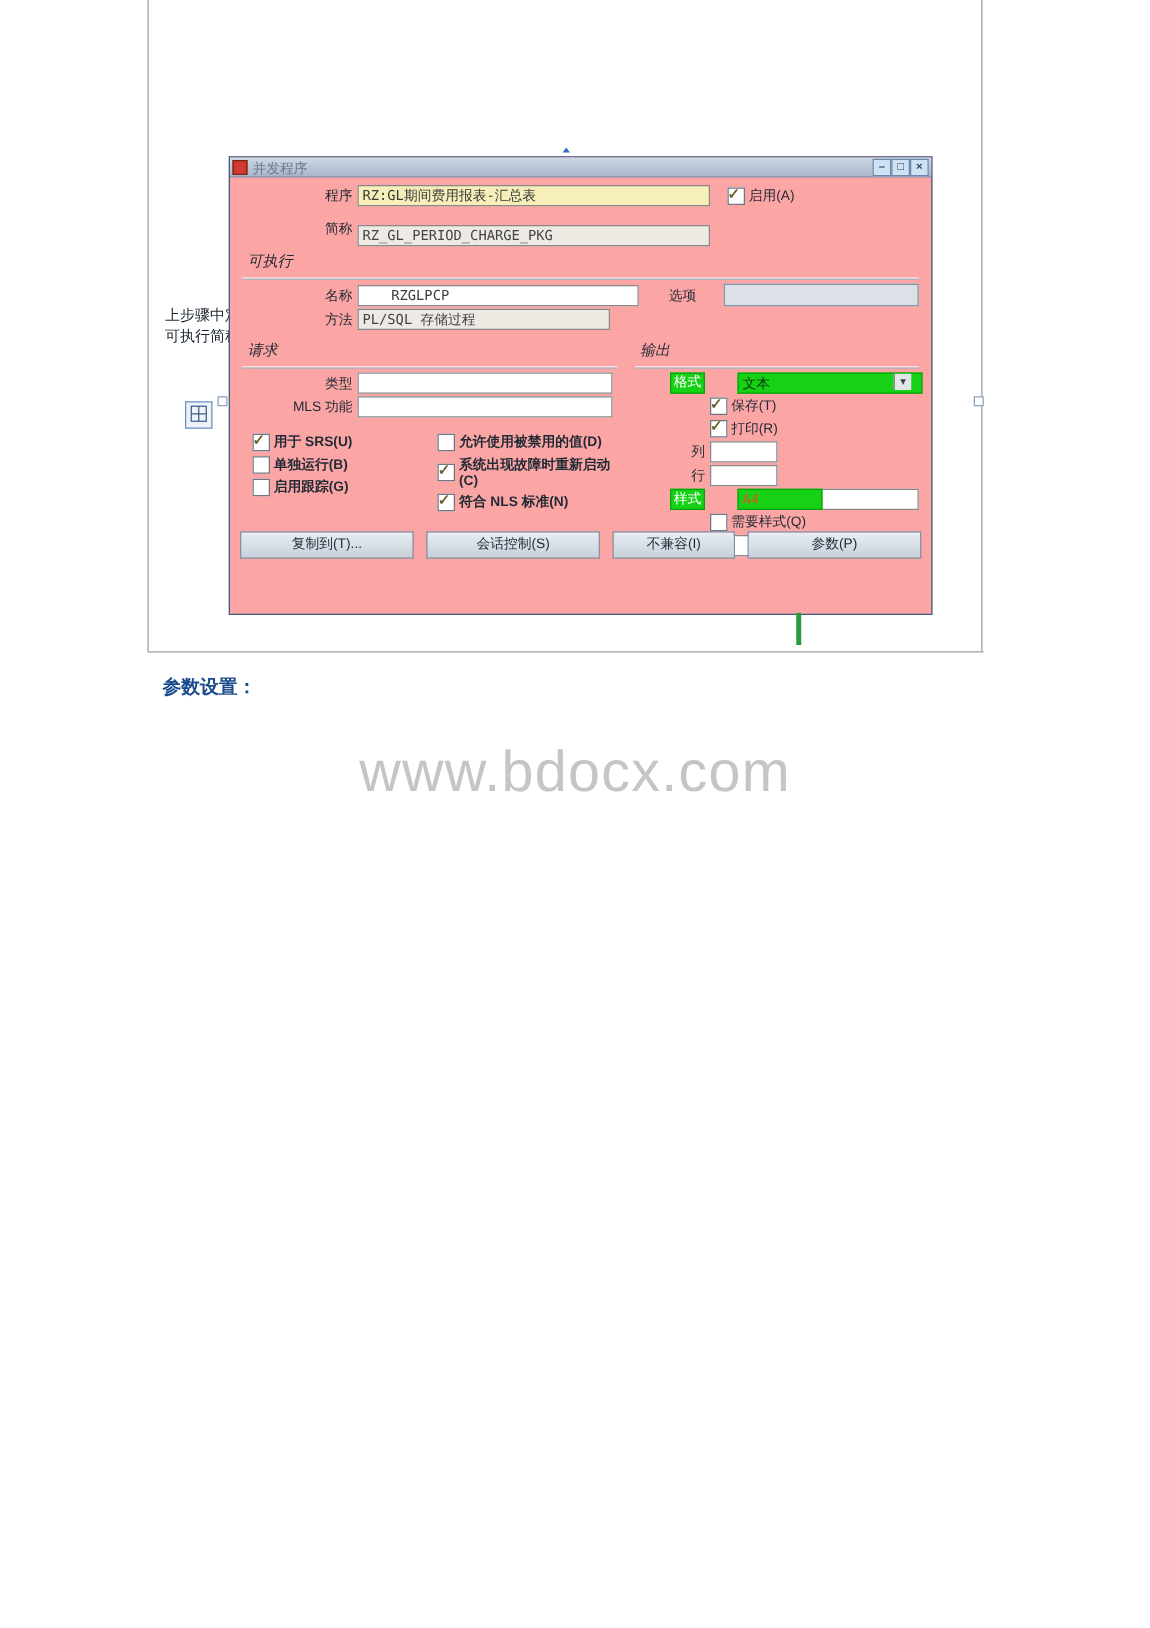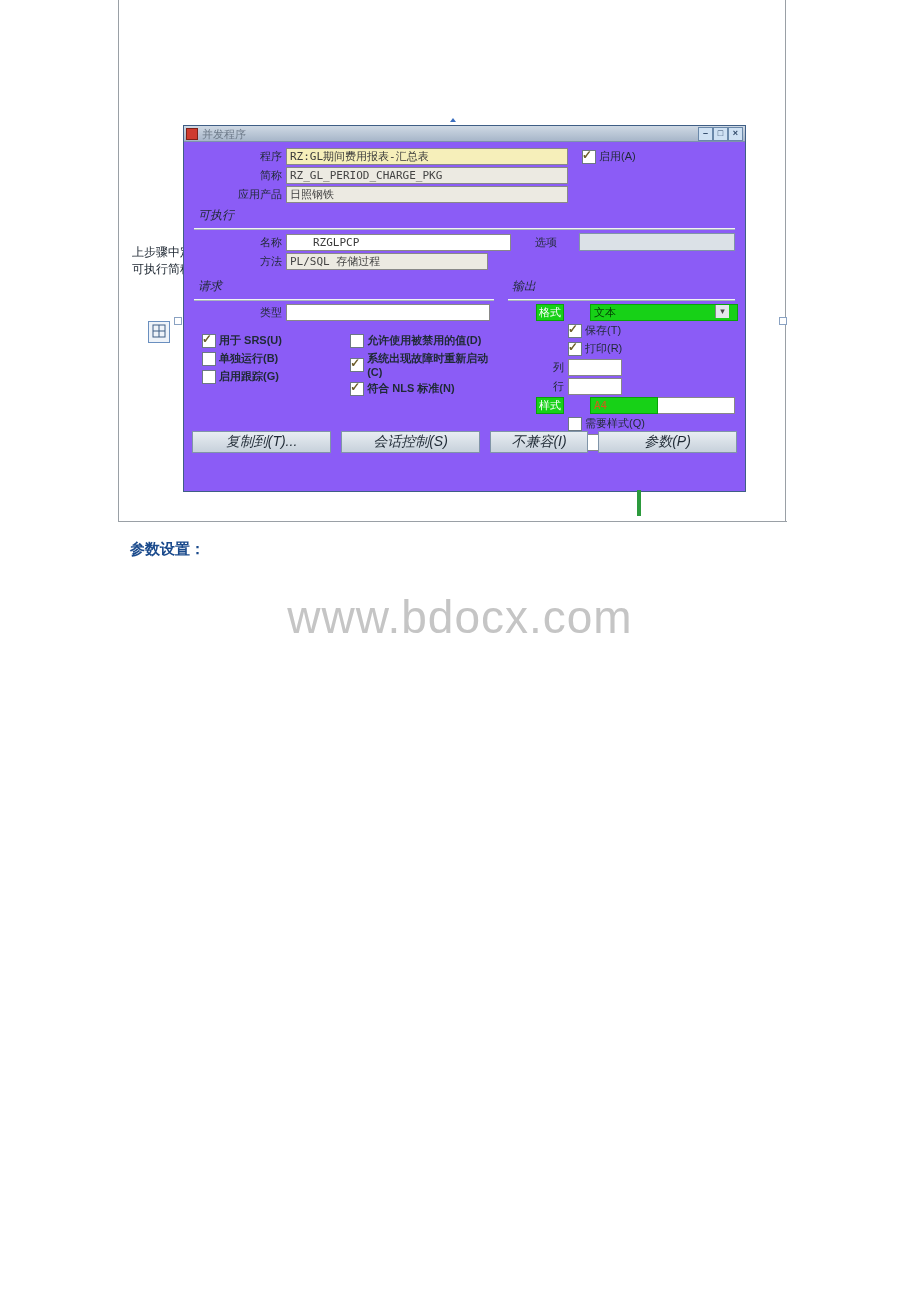--- a/index.html
+++ b/index.html
@@ -5,21 +5,21 @@
   html,body{margin:0;padding:0;background:#fff;}
   body{font-family:"Microsoft YaHei",SimSun,Arial,sans-serif;width:920px;height:1302px;position:relative;}
   .page{width:920px;height:1302px;position:relative;overflow:hidden;}
   .page-border-left{position:absolute;left:118px;top:0;width:0;height:521px;border-left:1px solid #9aa0a6;}
   .page-border-right{position:absolute;left:785px;top:0;width:0;height:521px;border-right:1px solid #9aa0a6;}
   .page-border-bottom{position:absolute;left:118px;top:521px;width:669px;height:0;border-bottom:1px solid #9aa0a6;}
   .word-marker{position:absolute;left:148px;top:321px;width:20px;height:20px;border:1px solid #6a8fbf;background:#eef3f9;font-size:11px;line-height:18px;text-align:center;color:#3f4c5f;}
   .word-marker svg{display:block;margin:auto;}
   .tiny-sq{position:absolute;width:6px;height:6px;border:1px solid #8aa2c2;background:#fff;}
   
-  .win{position:absolute;left:183px;top:125px;width:561px;height:365px;background:#8b5cf6;border:1px solid #3f5e85;font-size:11px;color:#1f2a35;}
+  .win{position:absolute;left:183px;top:125px;width:561px;height:365px;background:#fca5a5;border:1px solid #3f5e85;font-size:11px;color:#1f2a35;}
   .titlebar{height:15px;background:linear-gradient(#cfd9e4,#a7b6c9);border-bottom:1px solid #7d93ad;position:relative;}
   .titlebar .oracle{position:absolute;left:2px;top:2px;width:10px;height:10px;background:#cf3b2f;border:1px solid #7d2118;}
   .titlebar .title{position:absolute;left:18px;top:1px;font-size:11px;color:#6d7a89;}
   .tb-btns{position:absolute;right:2px;top:1px;display:flex;gap:0;}
   .tb-btn{width:13px;height:12px;background:#cfe1f3;border:1px solid #6a88a9;font-size:9px;line-height:10px;text-align:center;color:#2d4666;font-weight:bold;}
   .content{position:relative;padding:6px 10px 8px 10px;}
   .row{display:flex;align-items:center;margin-bottom:2px;}
   .lbl{width:88px;text-align:right;font-size:11px;color:#1f2a35;padding-right:4px;}
   .inp{height:15px;background:#fff;border:1px solid #888;font-size:11px;padding:0 3px;line-height:15px;color:#3a3a3a;font-family:"SimSun",monospace;}
   .inp.yellow{background:#f6efba;}
@@ -29,21 +29,21 @@
   .section{font-size:12px;color:#1f2a35;padding:2px 0 2px 4px;font-style:italic;}
   .sep{height:0;border-top:1px solid #f1f3f5;border-bottom:1px solid #a9b4bf;margin:2px 0 3px 0;}
   .two-col{display:flex;gap:14px;}
   .colL{width:310px;}
   .colR{flex:1;}
   .dd{position:relative;}
   .dd .arrow{position:absolute;right:1px;top:1px;width:13px;height:13px;background:#e3e7eb;border-left:1px solid #888;font-size:9px;text-align:center;line-height:13px;color:#444;}
   .hl-green-label{background:#17d117;color:#fff;padding:0 2px;border:1px solid #0aa20a;display:inline-block;height:15px;line-height:15px;}
   .hl-green-field{position:relative;margin-left:22px;}
   .hl-green-field .inp{background:#17d117;border-color:#0aa20a;}
-  .btn{height:20px;background:#dbe1e7;border:1px solid #8094a8;font-size:14px;color:#1f2a35;text-align:center;line-height:18px;cursor:default;font-style:italic;}
+  .btn{height:20px;background:#dbe1e7;border:1px solid #8094a8;font-size:11px;color:#1f2a35;text-align:center;line-height:18px;cursor:default;}
   .btn.gradient{background:linear-gradient(#e8edf2,#c7d1db);}
   .btnrow{position:absolute;left:8px;right:8px;bottom:8px;display:flex;gap:10px;}
   .btnrow .btn{flex:1;}
   .annot{position:absolute;font-size:12px;color:#1c2530;}
   .arrow-green{position:absolute;}
   .watermark{position:absolute;left:0;right:0;top:590px;text-align:center;font-size:46px;color:#c5c5c5;font-family:Arial,Helvetica,sans-serif;letter-spacing:1px;}
   .param-title{position:absolute;left:130px;top:540px;font-size:15px;font-weight:bold;color:#1a4a8c;}
   .chk-line{display:flex;align-items:center;margin-bottom:3px;}
   .chk-text{font-size:11px;color:#1f2a35;}
   .center-mark{position:absolute;width:0;height:0;border-left:3px solid transparent;border-right:3px solid transparent;border-bottom:4px solid #3b6fbf;}
@@ -90,25 +90,21 @@
 
     <div class="row">
       <div class="lbl">程序</div>
       <input class="inp yellow" style="width: 274px;" value="RZ:GL期间费用报表-汇总表">
       <div style="width:14px"></div>
       <span class="chk checked"></span>
       <span class="chk-text">启用(A)</span>
     </div>
     <div class="row">
       <div class="lbl">简称</div>
-      <input class="inp readonly" style="width: 274px;" value="RZ_GL_PERIOD_CHARGE_PKG">
-    </div>
-    <div class="row">
-      <div class="lbl">应用产品</div>
-      <input class="inp readonly" style="width: 274px;" value="日照钢铁">
+      <input class="inp readonly" style="width: 274px; margin-top: 13px;" value="RZ_GL_PERIOD_CHARGE_PKG">
     </div>
 
     <div class="section">可执行</div>
     <div class="sep"></div>
     <div class="row">
       <div class="lbl">名称</div>
       <input class="inp" style="width: 194px; padding-left: 26px;" value="RZGLPCP">
       <div style="flex:1"></div>
       <div style="width:40px;text-align:left;padding-right:4px">选项</div>
       <div class="btn" style="width:154px;height:16px;line-height:14px;"></div>
@@ -123,20 +119,24 @@
     <div class="two-col">
 
       <div class="colL">
         <div class="section">请求</div>
         <div class="sep"></div>
         <div class="row">
               <div class="lbl">类型</div>
           <div class="dd" style="width:196px">
             <input class="inp" style="width: 100%;" value="">
           </div>
+        </div>
+        <div class="row">
+              <div class="lbl">MLS 功能</div>
+          <input class="inp" style="width: 196px;" value="">
         </div>
 
         <div style="height:10px"></div>
         <div style="display:flex;gap:30px;padding-left:8px;font-weight:bold;">
           <div style="width:126px">
             <div class="chk-line">
                   <span class="chk checked"></span>
                   <span class="chk-text">用于 SRS(U)</span>
                 </div>
             <div class="chk-line">

